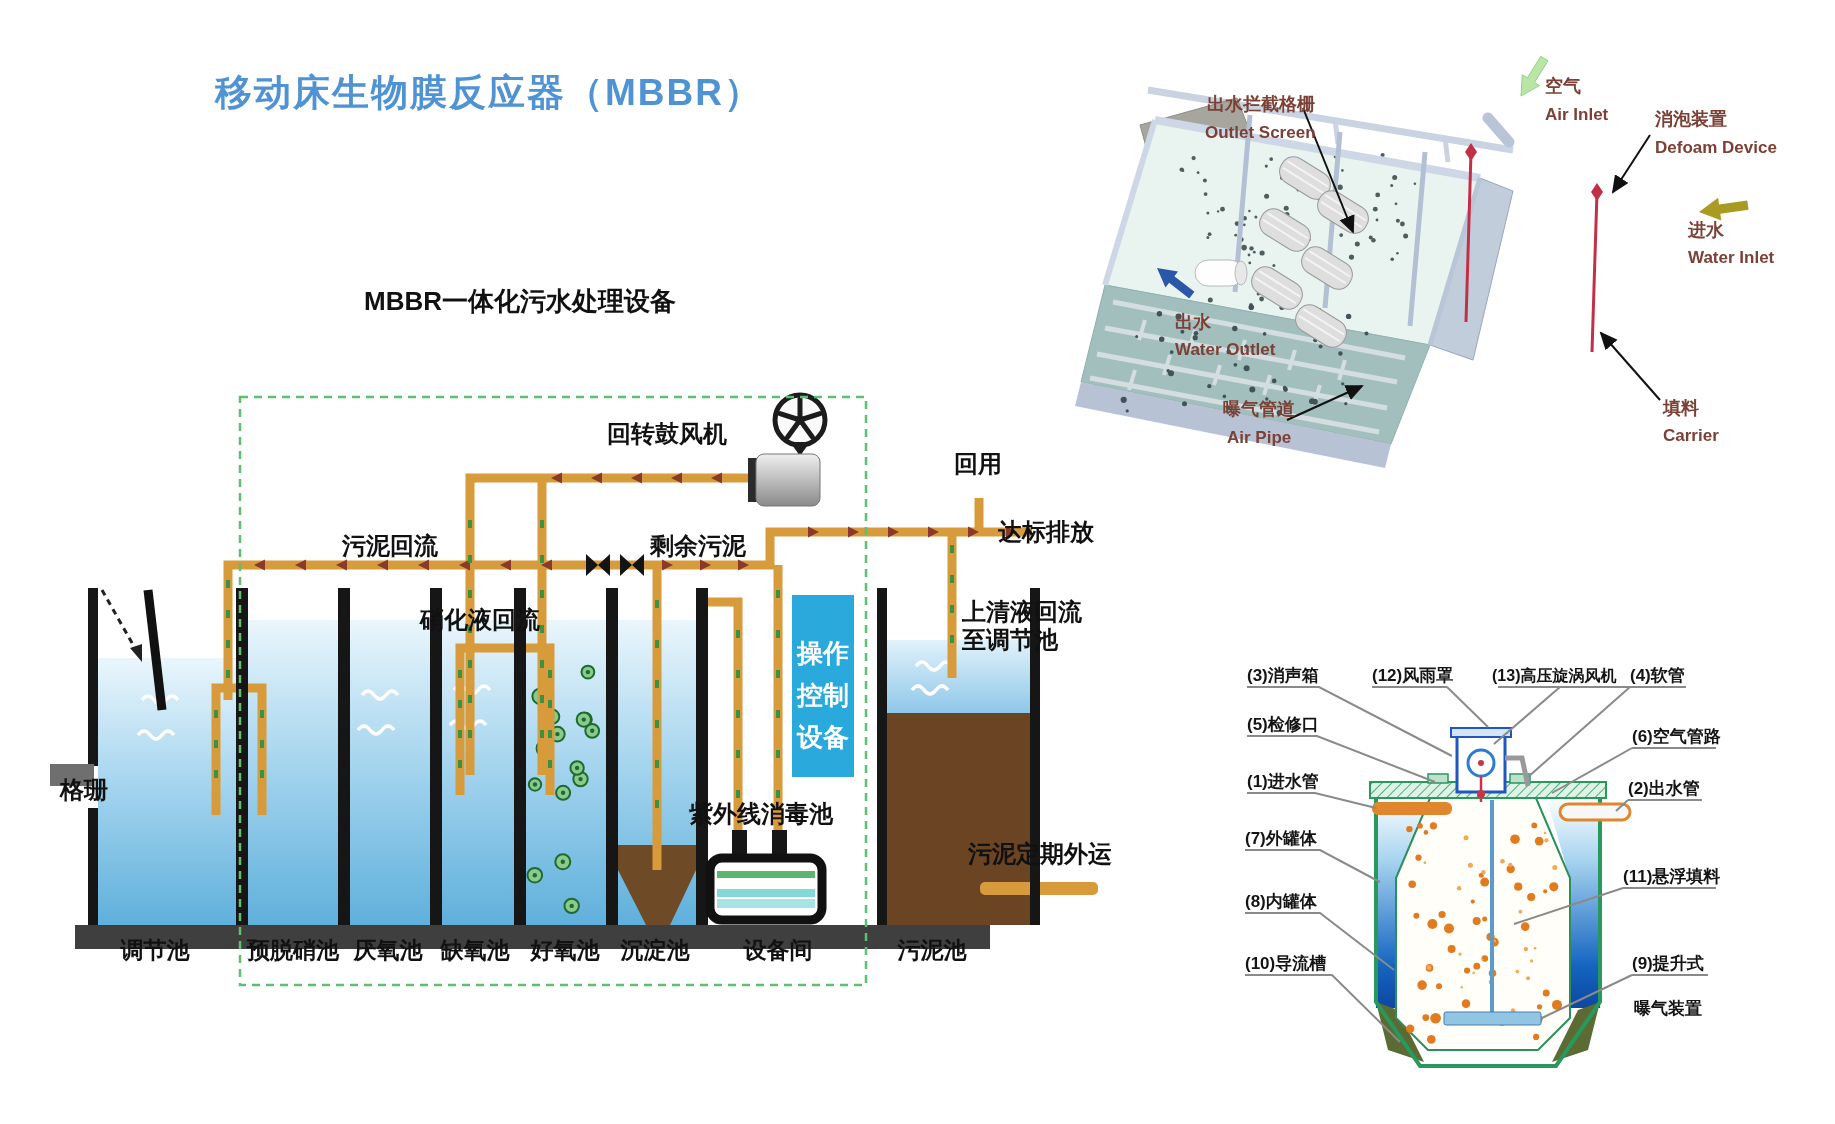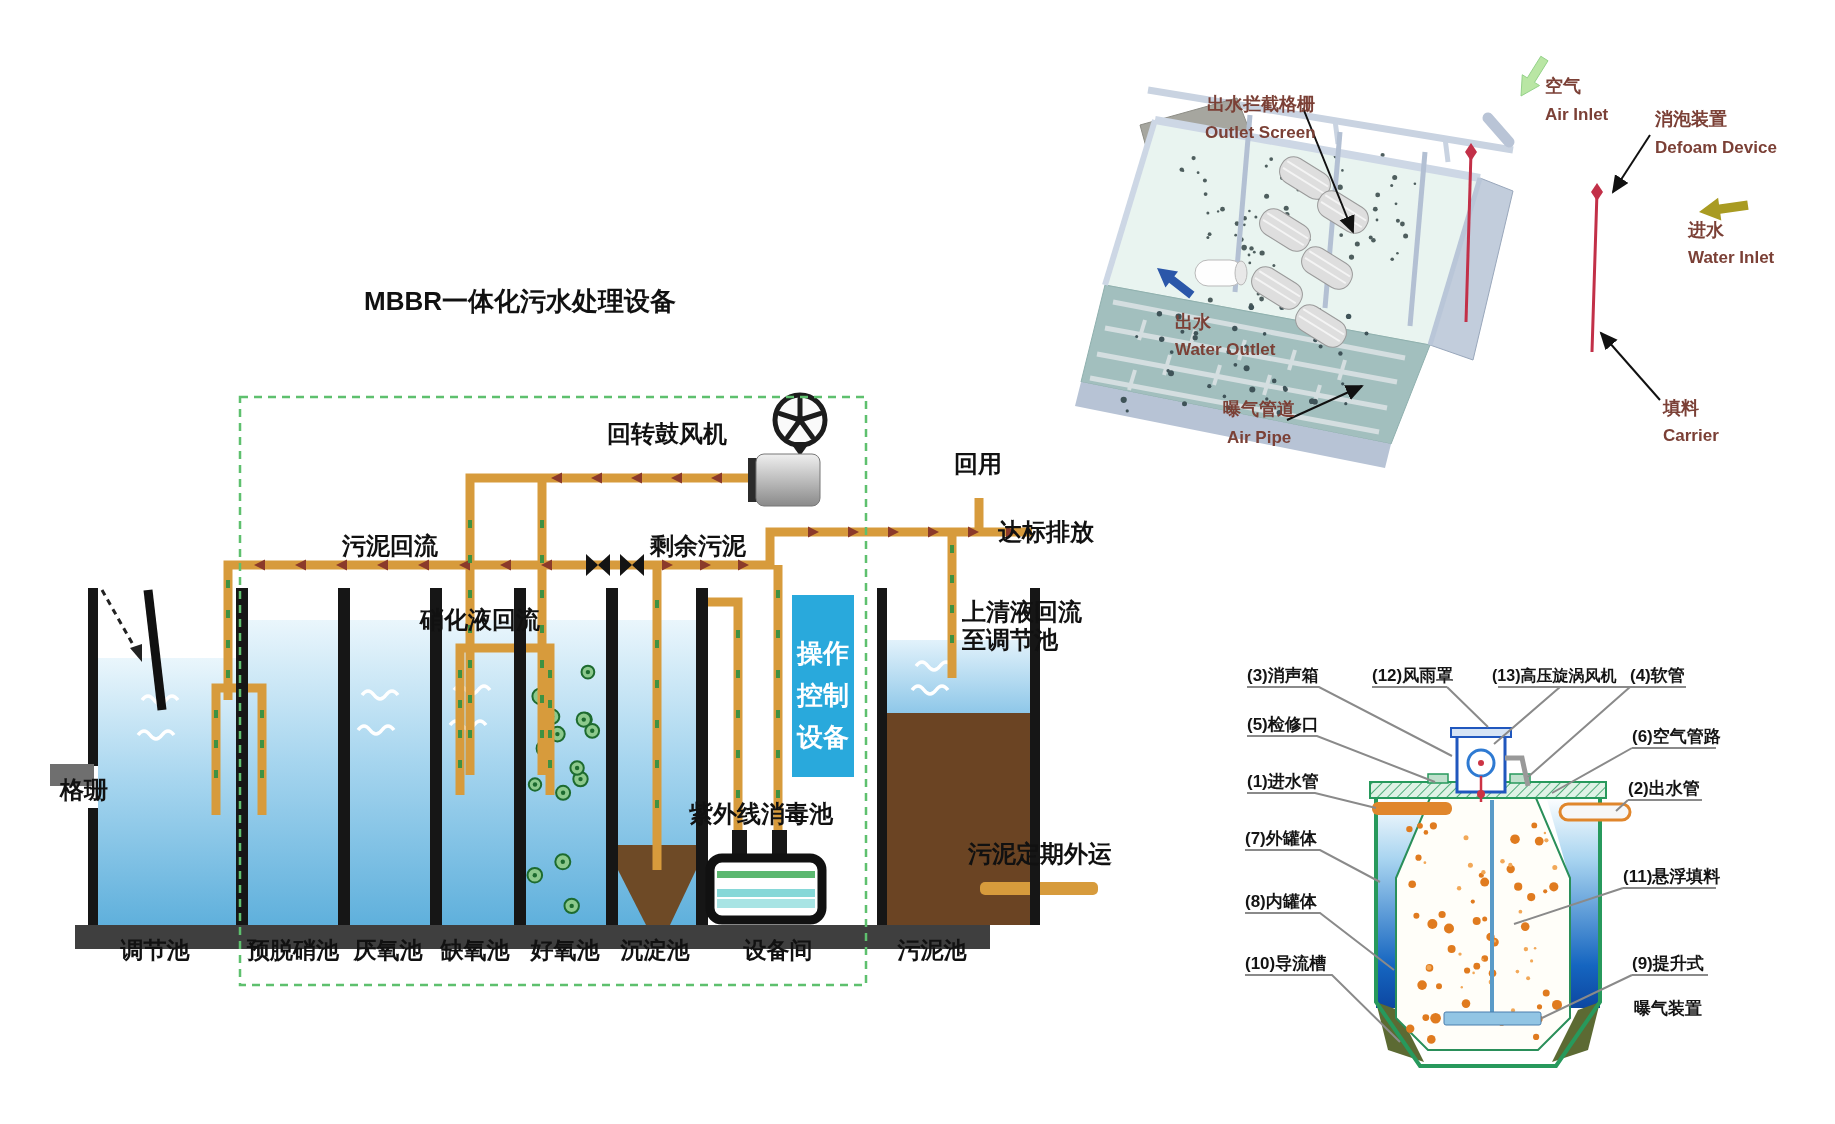--- a/index.html
+++ b/index.html
@@ -19,20 +19,21 @@
   .t3-zh{font-size:18px;font-weight:600;fill:#7b4036;}
   .t3-en{font-size:17px;font-weight:600;fill:#7b4036;}
   .tc{font-size:17px;font-weight:700;fill:#141414;}
   .tc13{font-size:16px;font-weight:700;fill:#141414;}
 </style>
 </head>
 <body>
 
 <div class="canvas">
 
+  <div class="main-title">移动床生物膜反应器（MBBR）</div>
 
   <svg id="process-svg" width="1070" height="740" viewBox="0 0 1070 740">
     <defs>
       <linearGradient id="wg" x1="0" y1="0" x2="0" y2="1">
         <stop offset="0" stop-color="#eaf6fc"></stop>
           <stop offset="0.45" stop-color="#a8d6ef"></stop>
           <stop offset="1" stop-color="#5fb0dc"></stop>
       </linearGradient>
       <linearGradient id="wg2" x1="0" y1="0" x2="0" y2="1">
         <stop offset="0" stop-color="#e2f2fb"></stop>

